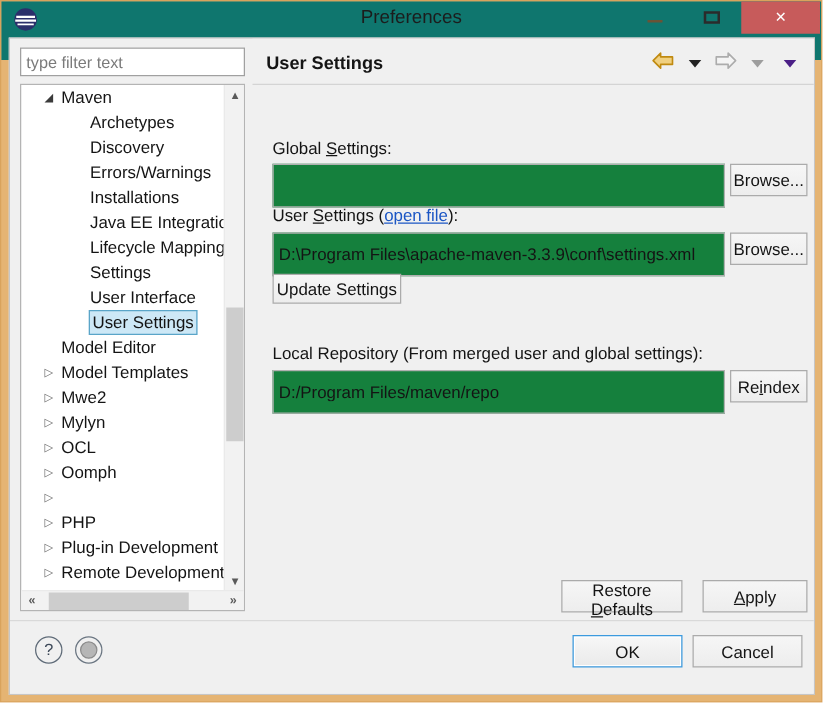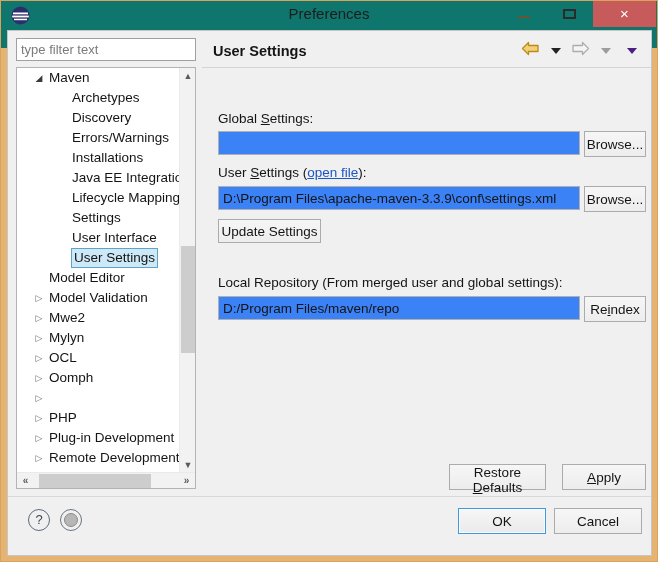--- a/index.html
+++ b/index.html
@@ -277,22 +277,22 @@
     white-space: nowrap;
   }
   .mn { text-decoration: underline; }
   .link {
     color: #1b56c4;
     text-decoration: underline;
   }
   .txtfield {
     position: absolute;
     box-sizing: border-box;
-    height: 24px;
-    background: #3b82f6;
+    height: 35px;
+    background: #15803d;
     border: 1px solid #b0b0b0;
     font-family: "Liberation Sans", sans-serif;
     font-size: 13.5px;
     color: #141414;
     padding: 0 4px;
     outline: none;
   }
   .btn {
     position: absolute;
     box-sizing: border-box;
@@ -375,21 +375,21 @@
               <div class="tree-item depth1"><span class="lbl">Archetypes</span></div>
               <div class="tree-item depth1"><span class="lbl">Discovery</span></div>
               <div class="tree-item depth1"><span class="lbl">Errors/Warnings</span></div>
               <div class="tree-item depth1"><span class="lbl">Installations</span></div>
               <div class="tree-item depth1"><span class="lbl">Java EE Integration</span></div>
               <div class="tree-item depth1"><span class="lbl">Lifecycle Mappings</span></div>
               <div class="tree-item depth1"><span class="lbl">Settings</span></div>
               <div class="tree-item depth1"><span class="lbl">User Interface</span></div>
               <div class="tree-item depth1 selected"><span class="lbl">User Settings</span></div>
               <div class="tree-item depth0"><span class="lbl">Model Editor</span></div>
-              <div class="tree-item depth0"><span class="tw">▷</span><span class="lbl">Model Validation</span></div>
+              <div class="tree-item depth0"><span class="tw">▷</span><span class="lbl">Model Templates</span></div>
               <div class="tree-item depth0"><span class="tw">▷</span><span class="lbl">Mwe2</span></div>
               <div class="tree-item depth0"><span class="tw">▷</span><span class="lbl">Mylyn</span></div>
               <div class="tree-item depth0"><span class="tw">▷</span><span class="lbl">OCL</span></div>
               <div class="tree-item depth0"><span class="tw">▷</span><span class="lbl">Oomph</span></div>
               <div class="tree-item depth0"><span class="tw">▷</span></div>
               <div class="tree-item depth0"><span class="tw">▷</span><span class="lbl">PHP</span></div>
               <div class="tree-item depth0"><span class="tw">▷</span><span class="lbl">Plug-in Development</span></div>
               <div class="tree-item depth0"><span class="tw">▷</span><span class="lbl">Remote Development</span></div>
               <div class="tree-item depth0"><span class="tw">▷</span><span class="lbl">Remote Systems</span></div>
             </div>

